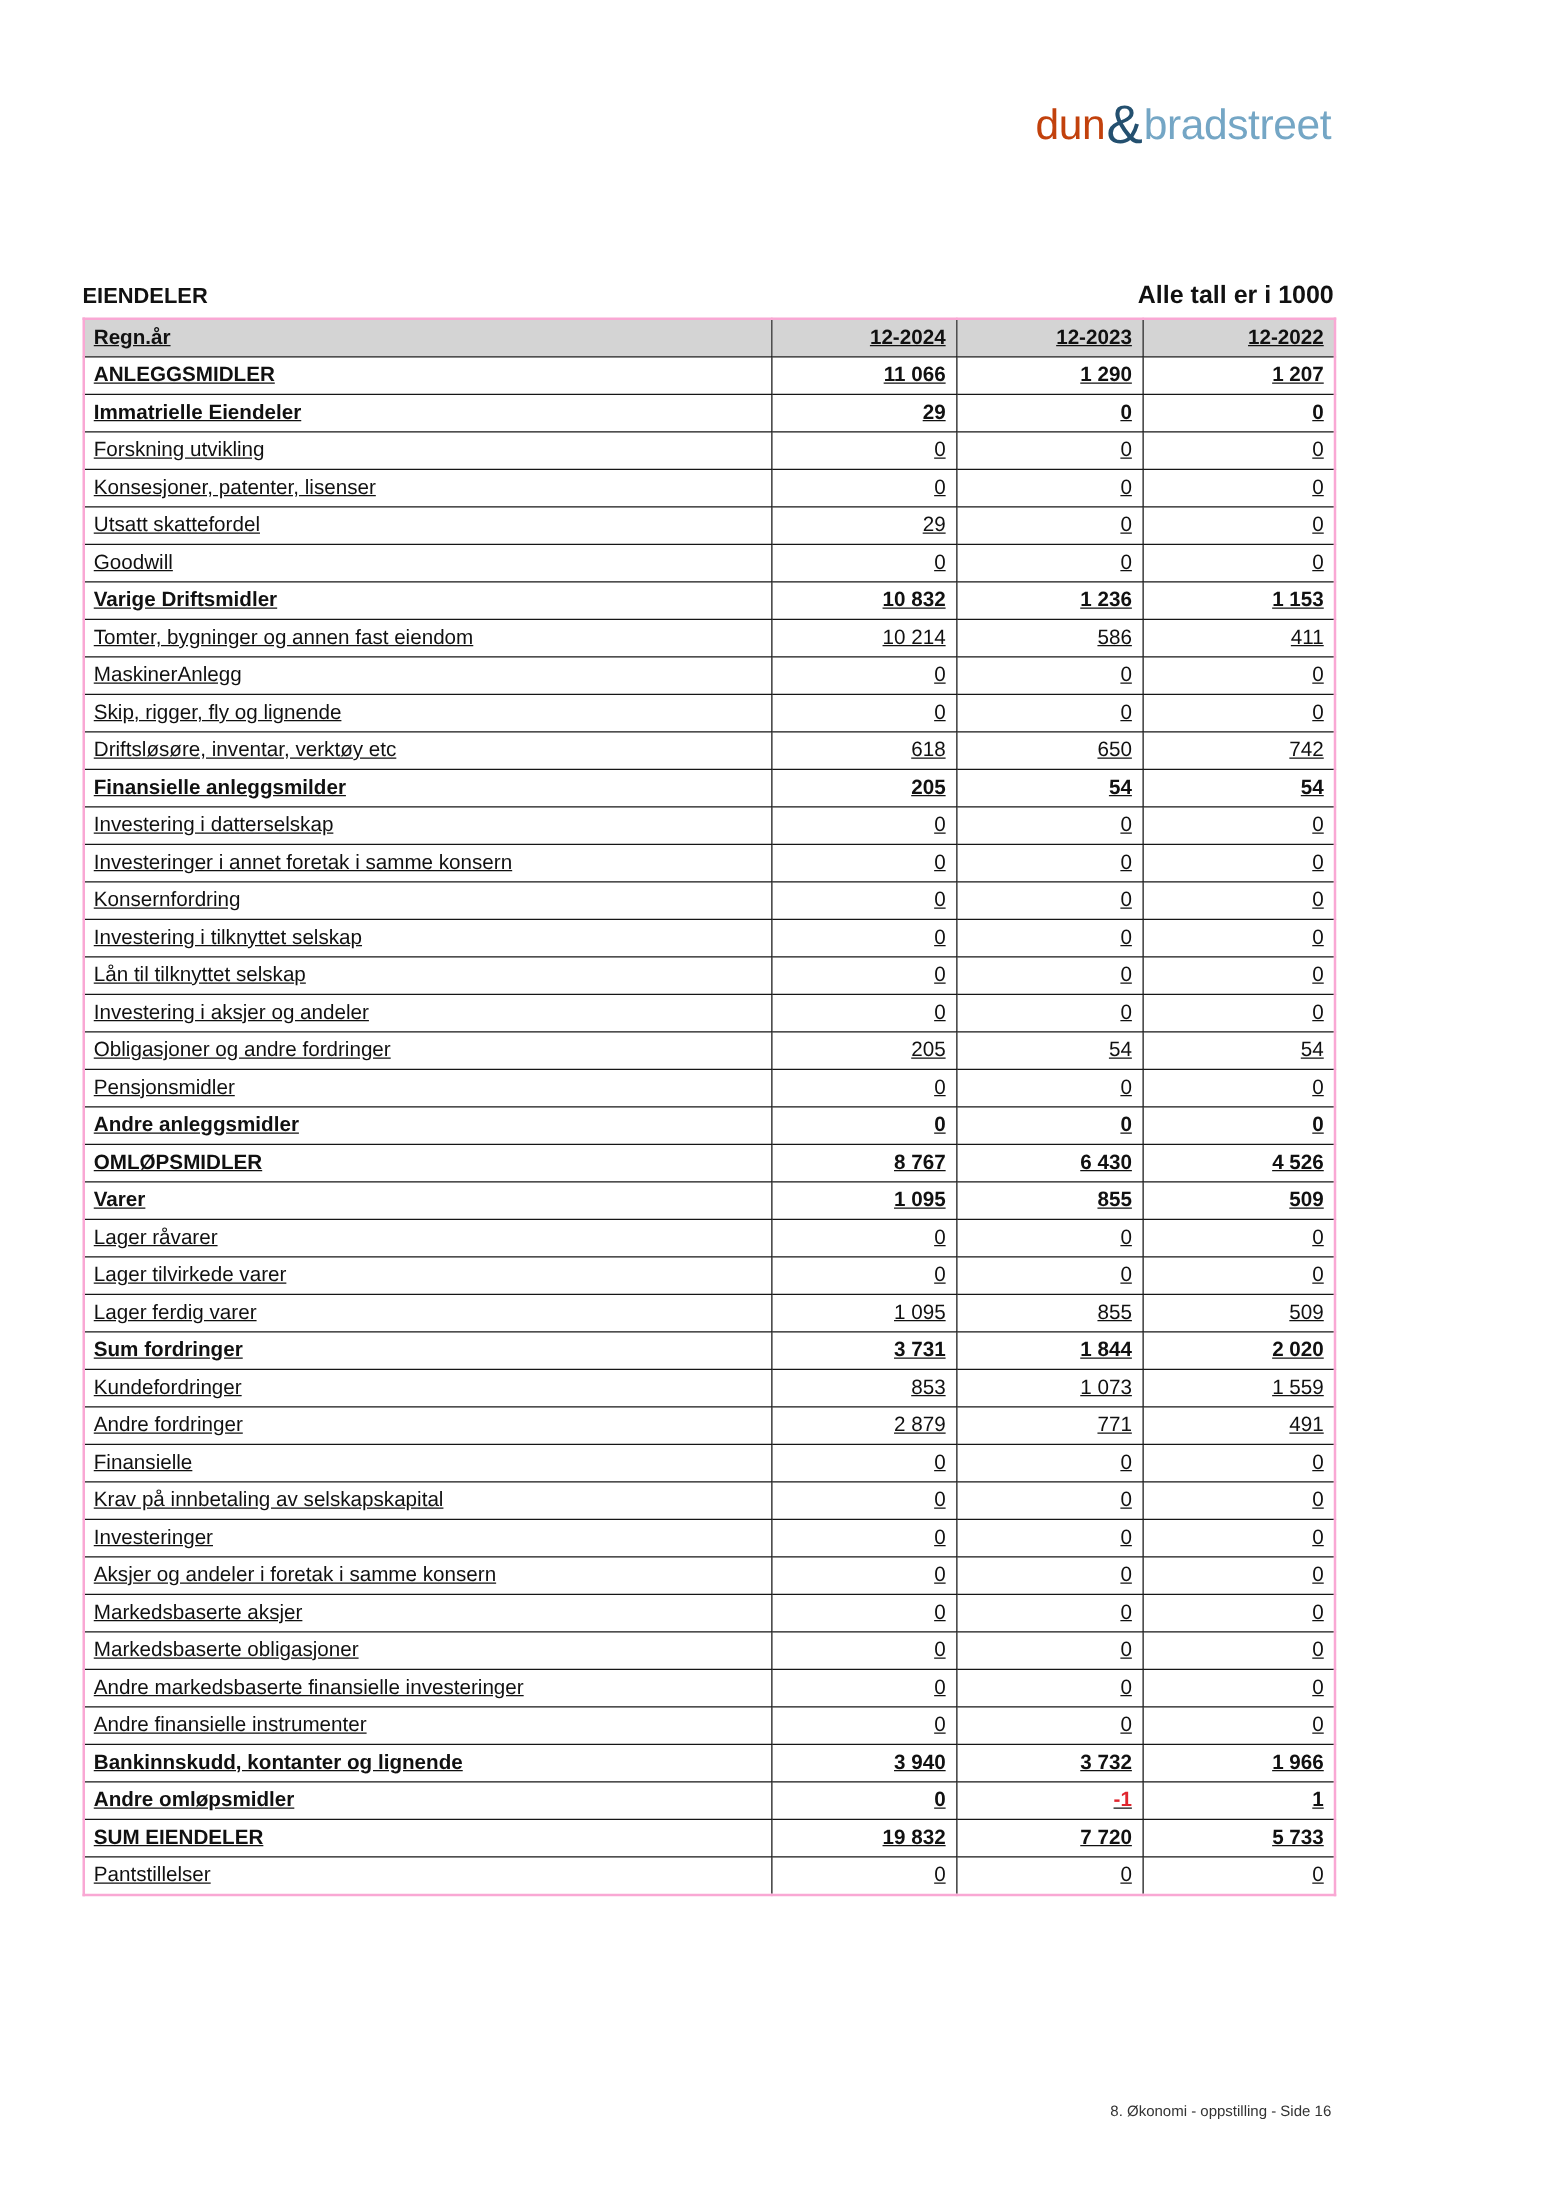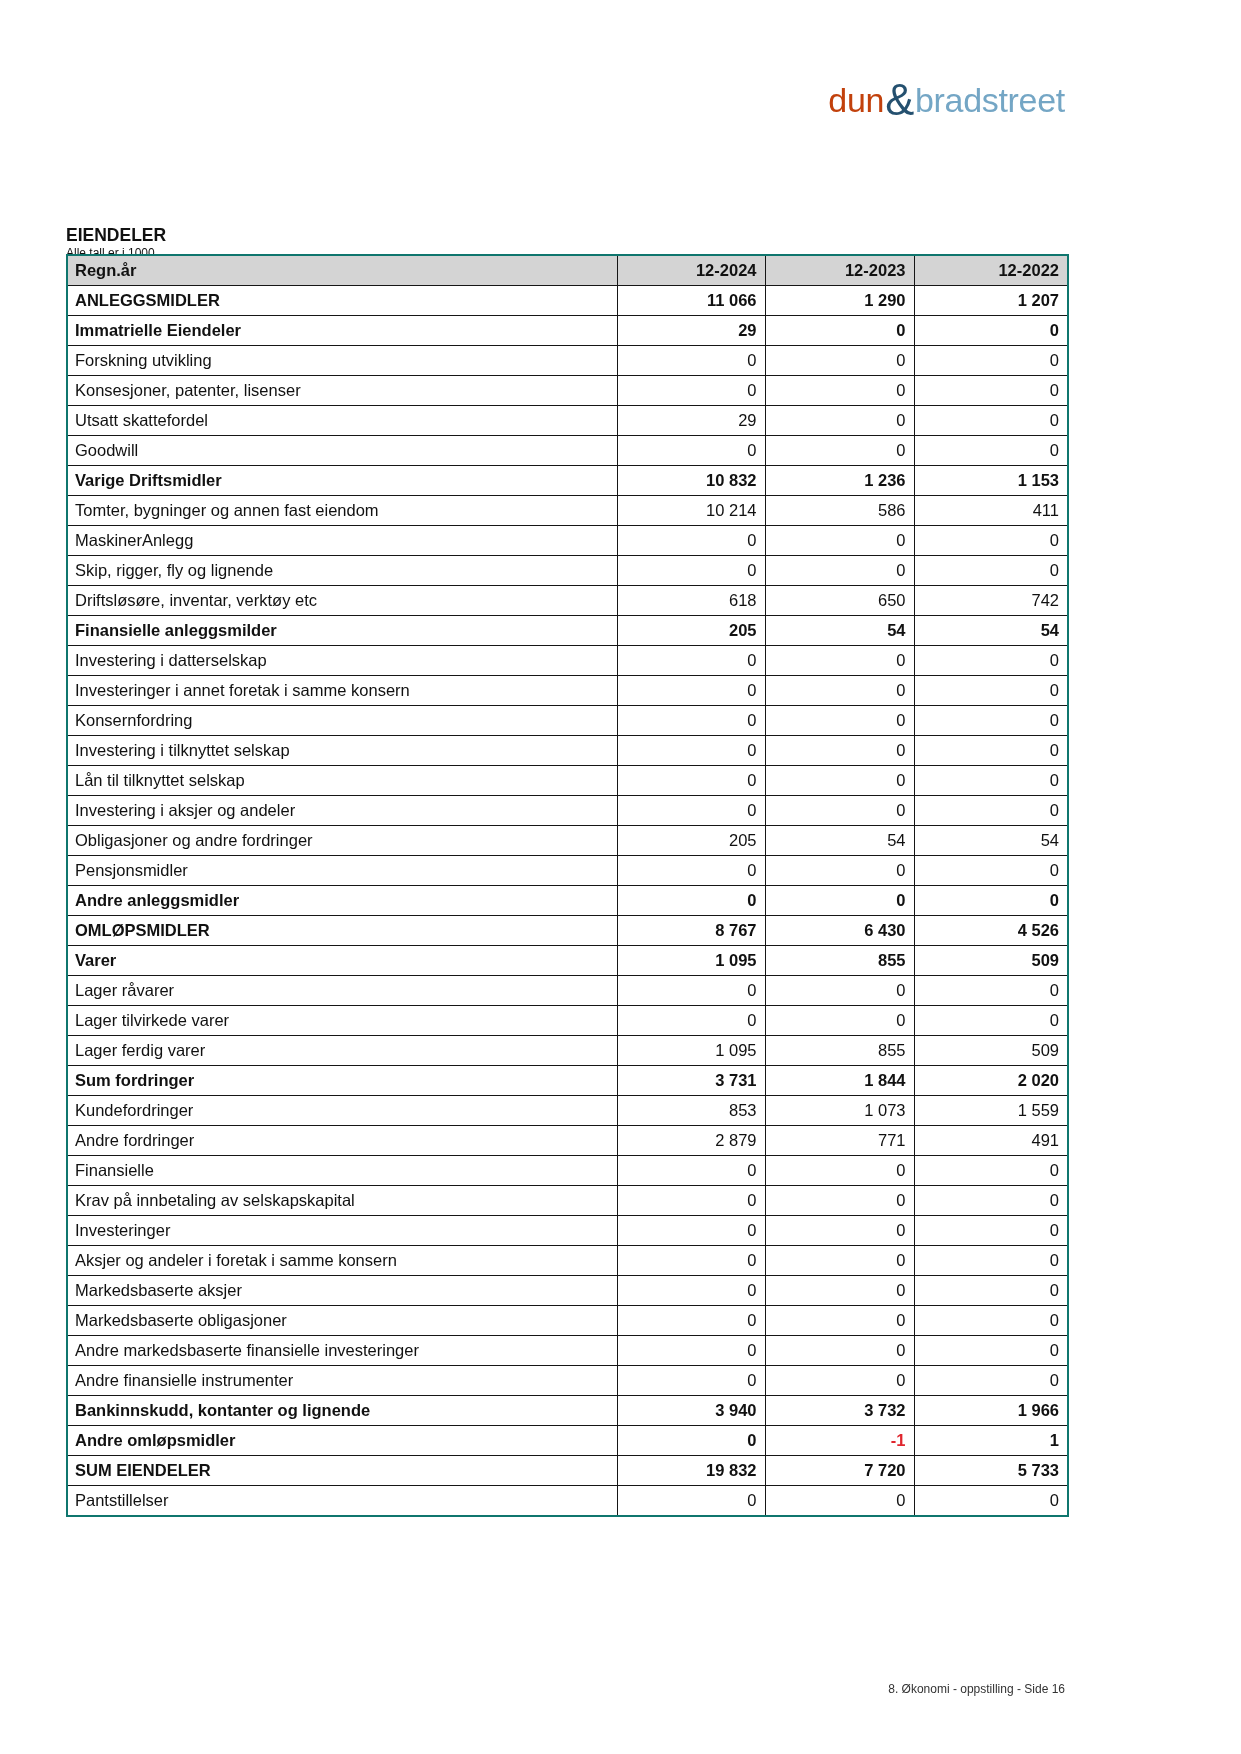--- a/index.html
+++ b/index.html
@@ -17,30 +17,31 @@
     font-size: 34px; letter-spacing: -0.3px; white-space: nowrap;
     line-height: 1;
   }
   .logo-dun  { color: #c2410c; }
   .logo-amp  { color: #24506f; font-size: 1.28em; margin: 0 1px; position: relative; top: 3px; }
   .logo-brad { color: #74a6c5; }
 
   
   .titlebar {
     position: absolute; left: 66px; top: 225px; width: 1001px;
-    display: flex; justify-content: space-between; align-items: baseline; flex-direction: column;
+    display: flex; justify-content: space-between; align-items: baseline;
   }
   .title { font-weight: bold; font-size: 17.5px; color: #111; }
-  .note  { font-size: 12px; color: #111; }
+  .note  { font-size: 20px; color: #111; font-weight: bold; }
 
   
   table.sheet {
     position: absolute; left: 66px; top: 254px; width: 1001px;
     border-collapse: collapse; table-layout: fixed;
-    border: 2px solid #0f766e;
+    border: 2px solid #f9a8d4;
+    text-decoration: underline;
   }
   .sheet th, .sheet td {
     border: 1.5px solid #161616;
     font-size: 16.5px; line-height: 19px;
     padding: 5px 8px 5px 7px;
     overflow: hidden; white-space: nowrap;
     font-weight: normal;
   }
   .sheet thead th { background: #d4d4d4; font-weight: bold; text-align: left; }
   .sheet thead th.num { text-align: right; }

